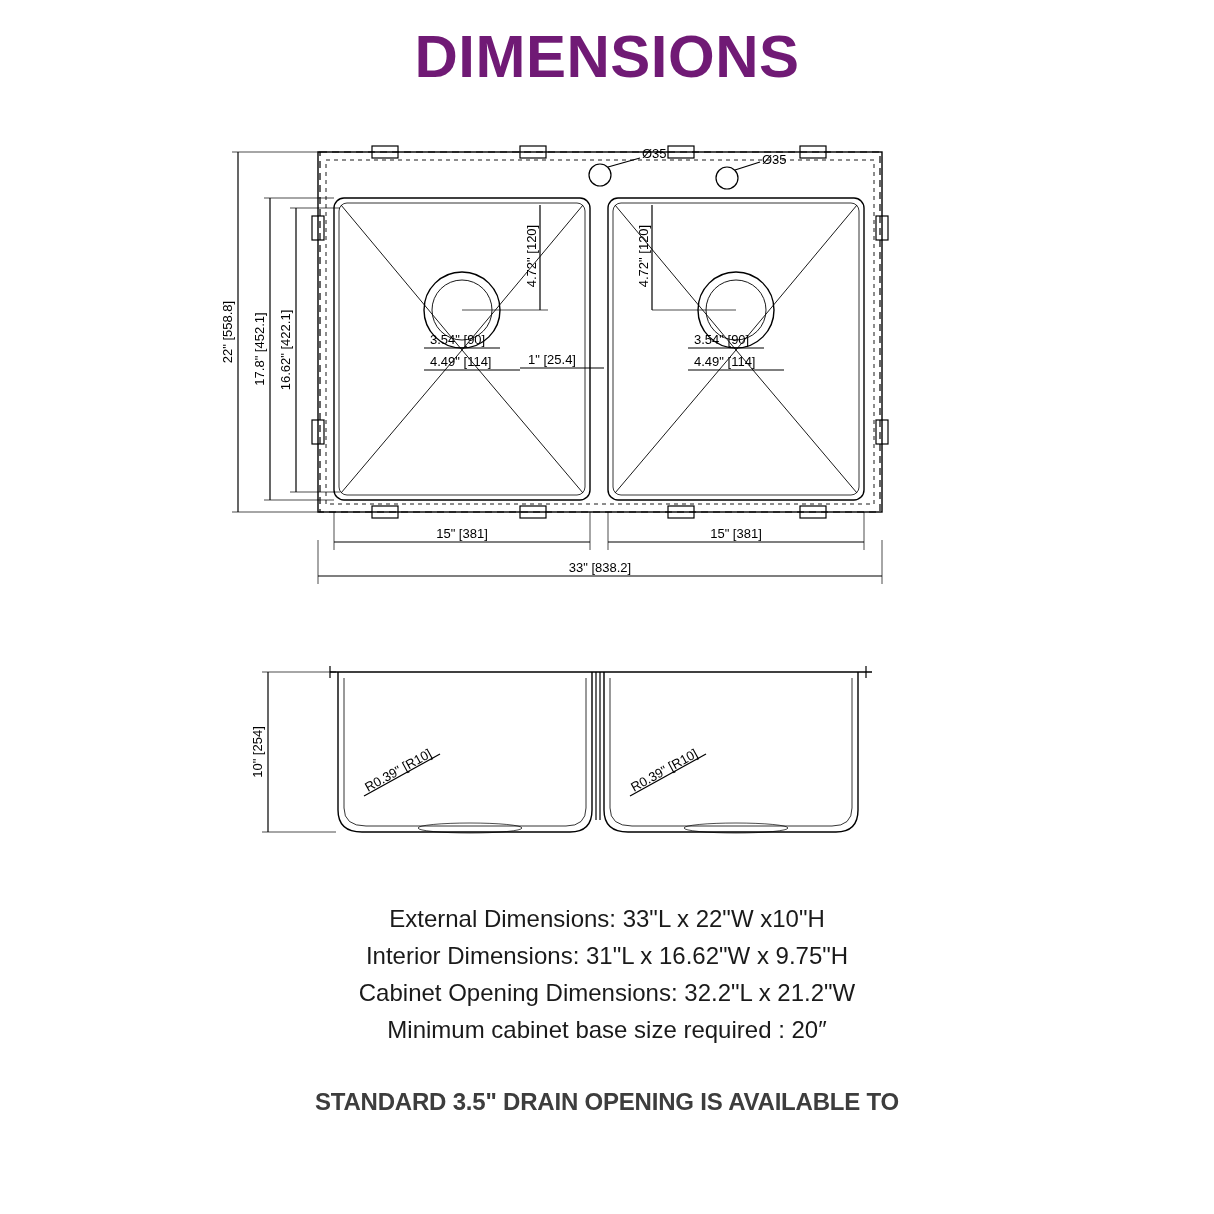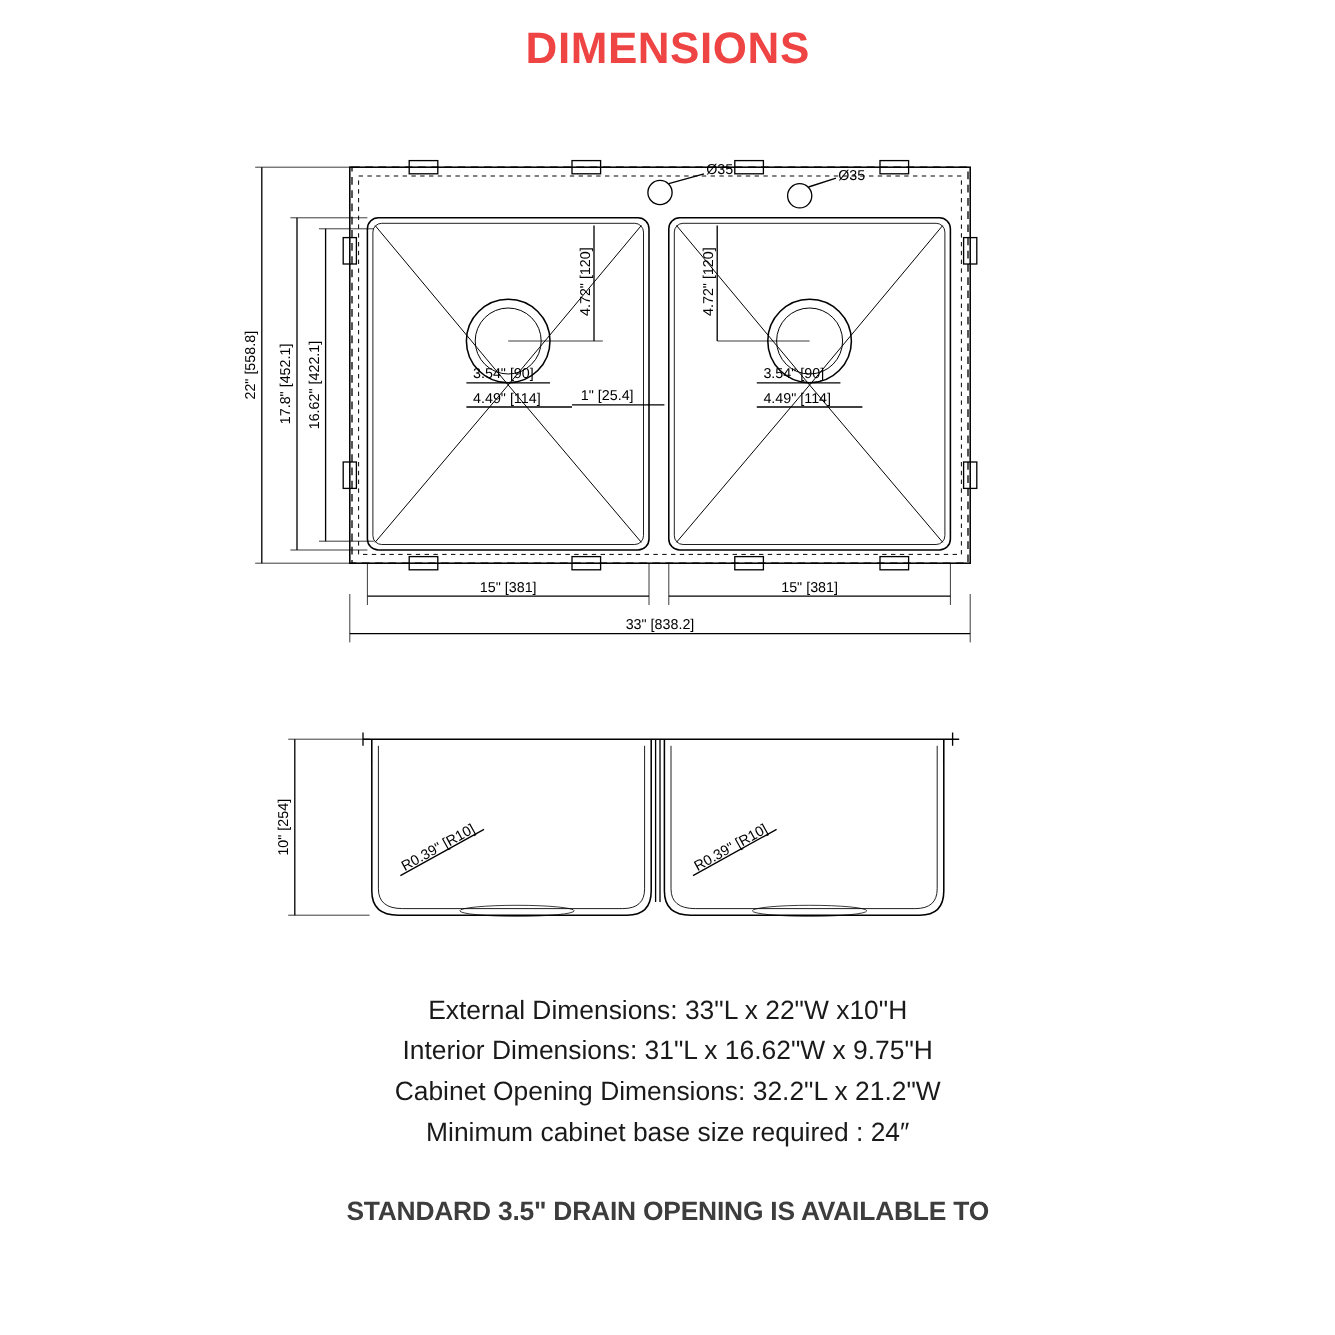--- a/index.html
+++ b/index.html
@@ -14,23 +14,23 @@
     color: #000;
     position: relative;
     overflow: hidden;
   }
   #title {
     position: absolute;
     top: 22px;
     left: 0;
     width: 1214px;
     text-align: center;
-    font-size: 40px;
+    font-size: 60px;
     font-weight: bold;
-    color: #ef4444;
+    color: #701a75;
     letter-spacing: 0.5px;
   }
   #topview {
     position: absolute;
     left: 0;
     top: 120px;
     width: 1214px;
     height: 500px;
   }
   #sideview {
@@ -207,18 +207,18 @@
     <text transform="rotate(-90 262 132)" x="262" y="132" text-anchor="middle">10" [254]</text>
     <text transform="rotate(-29 368 172)" x="368" y="172">R0.39" [R10]</text>
     <text transform="rotate(-29 634 172)" x="634" y="172">R0.39" [R10]</text>
   </g>
 </svg>
 
 <div class="specs">
   <div class="line">External Dimensions: 33"L x 22"W x10"H</div>
   <div class="line">Interior Dimensions: 31"L x 16.62"W x 9.75"H</div>
   <div class="line">Cabinet Opening Dimensions: 32.2"L x 21.2"W</div>
-  <div class="line">Minimum cabinet base size required : 24″</div>
+  <div class="line">Minimum cabinet base size required : 20″</div>
 </div>
 
 <div class="footer">
   <div class="fline">STANDARD 3.5" DRAIN OPENING IS AVAILABLE TO</div>
 </div>
 
 </body></html>

